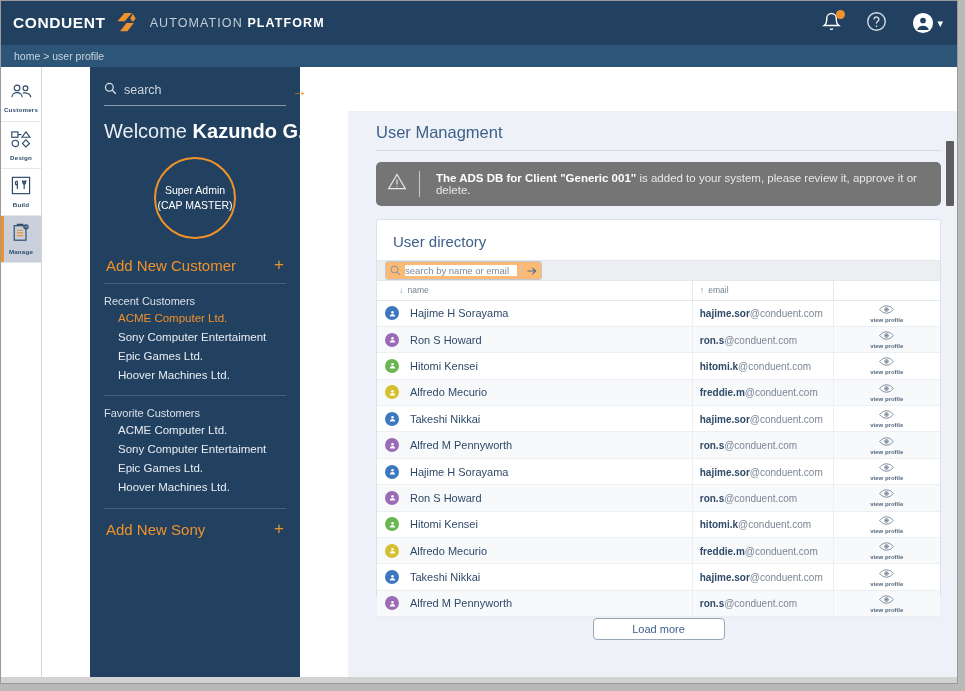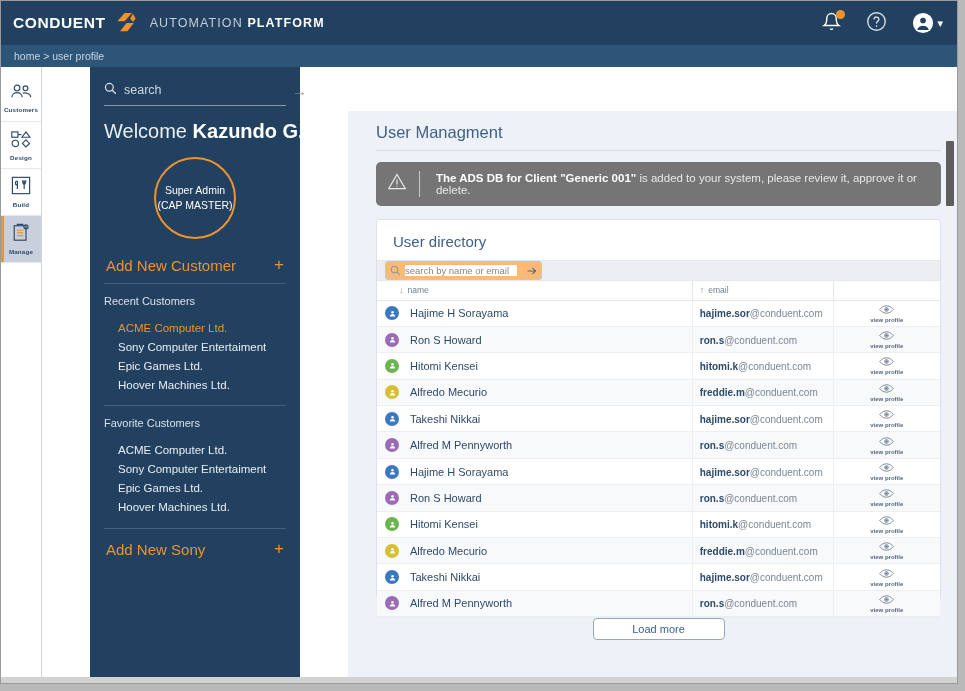--- a/index.html
+++ b/index.html
@@ -114,21 +114,21 @@
     color: #f0922b; font-size: 15px; cursor: pointer;
     padding: 0 2px 8px 2px;
     border-bottom: 1px solid #46617e;
   }
   .addrow.second { margin-top: 12px; border-bottom: none; border-top: 1px solid #46617e;
       padding-top: 10px; padding-bottom: 0; }
   .plus { font-size: 17px; }
   .grp-title {
     margin-top: 11px; font-size: 11px; color: #d8e0e8;
   }
-  .clist { margin-top: 11px; }
+  .clist { margin-top: 1px; }
   .clist li {
     list-style: none; font-size: 11.5px; color: #e8edf2;
     padding: 3.5px 0 3.5px 14px; cursor: pointer;
   }
   .clist li.hl { color: #f0922b; }
   .divider-l { border-top: 1px solid #46617e; margin-top: 11px; }
   
   .main {
     flex: 1; background: #eef1f7;
     padding: 12px 16px 0 28px;

